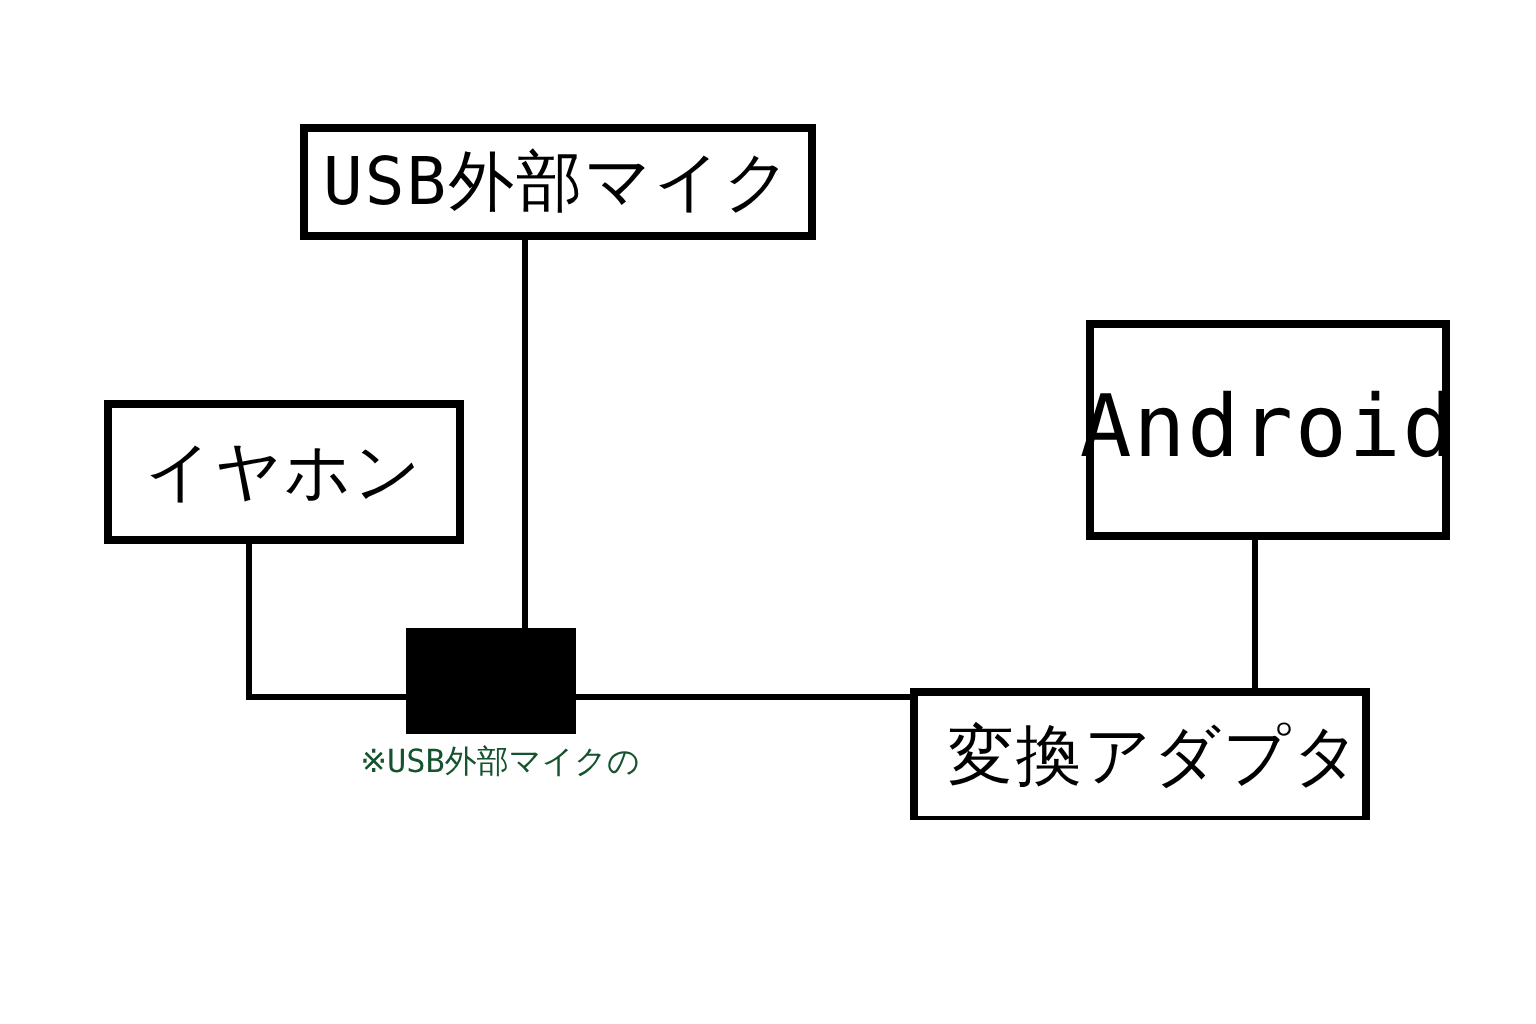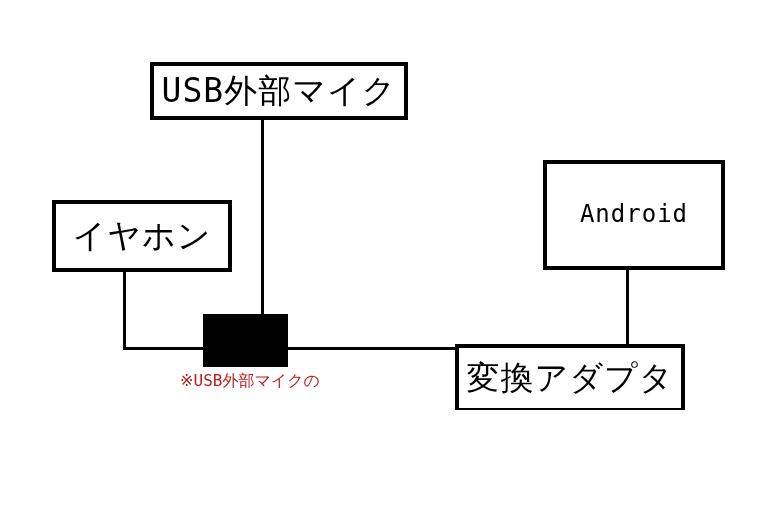--- a/index.html
+++ b/index.html
@@ -26,37 +26,37 @@
     align-items: center;
     justify-content: center;
     text-align: center;
     font-size: 33px;
     line-height: 1.15;
     letter-spacing: 1px;
     white-space: nowrap;
   }
   .node-usb-mic   { left: 150px; top: 62px;  width: 258px; height: 58px; }
   .node-earphone  { left: 52px;  top: 200px; width: 180px; height: 72px; }
-  .node-android   { left: 543px; top: 160px; width: 182px; height: 110px; font-size: 24px; }
-  .node-adapter   { left: 455px; top: 344px; width: 230px; height: 68px; }
+  .node-android   { left: 543px; top: 160px; width: 182px; height: 110px; font-size: 43px; }
+  .node-adapter   { left: 455px; top: 344px; width: 230px; height: 68px; align-items: flex-end; }
   .android-line2  { position: relative; left: 17px; }
   .block {
     position: absolute;
     left: 203px; top: 314px;
     width: 85px; height: 53px;
     background: #000000;
   }
   .caption {
     position: absolute;
     left: 157px; top: 371px;
     width: 186px;
     text-align: center;
     font-size: 16px;
     line-height: 19px;
-    color: #b91c1c;
+    color: #14532d;
     letter-spacing: 0px;
     white-space: nowrap;
   }
   .line {
     position: absolute;
     background: #000000;
   }
   .line-usb-down      { left: 261px; top: 119px; width: 3px;  height: 196px; }
   .line-earphone-down { left: 123px; top: 270px; width: 3px;  height: 80px;  }
   .line-left-horiz    { left: 123px; top: 347px; width: 82px;  height: 3px;  }

